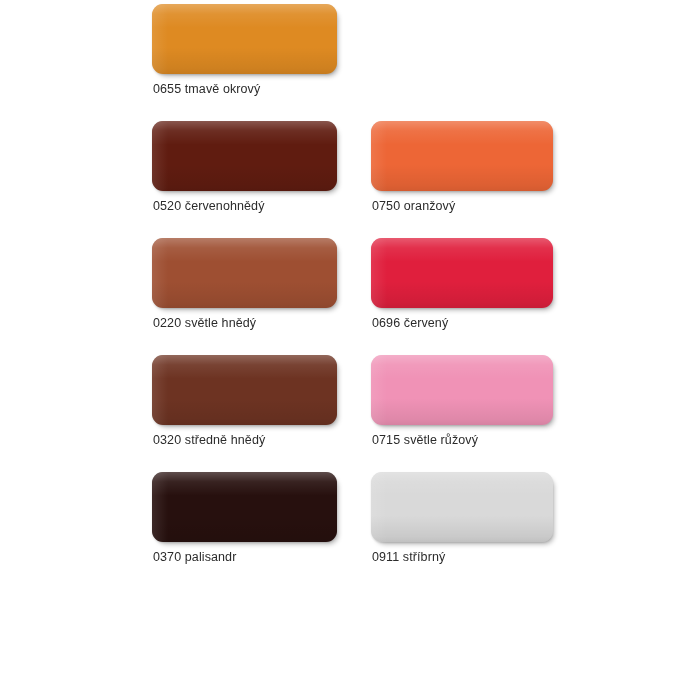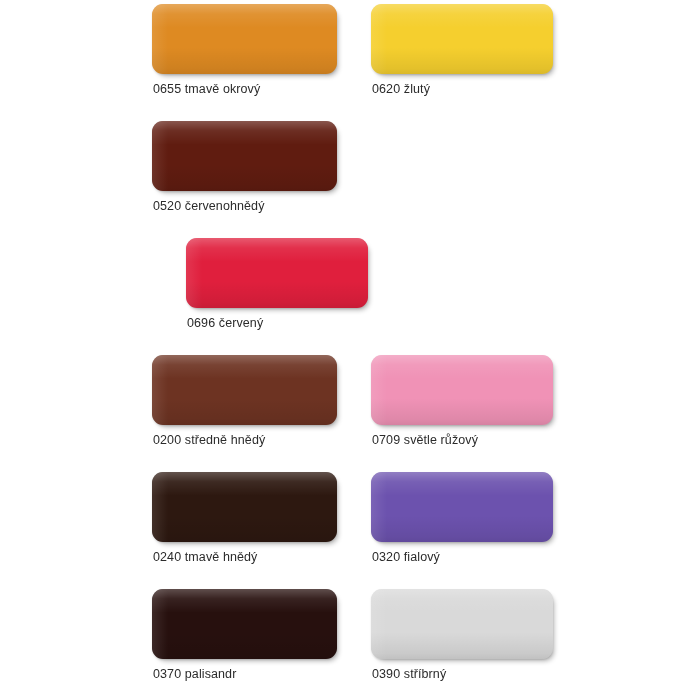--- a/index.html
+++ b/index.html
@@ -107,67 +107,61 @@
 <body style="background-color: rgb(255, 255, 255);">
 
 <div id="palette">
   <div class="swatch-grid">
 
     <div class="swatch-row">
       <div class="swatch-cell col-1">
         <div class="chip" style="background-color: rgb(222, 138, 34);"></div>
         <div class="chip-label">0655 tmavě okrový</div>
       </div>
-      <div class="swatch-cell col-2">
-        <div class="chip" style="background-color: rgb(245, 207, 46);"></div>
-        <div class="chip-label">0620 žlutý</div>
-      </div>
     </div>
 
     <div class="swatch-row">
       <div class="swatch-cell col-1">
         <div class="chip" style="background-color: rgb(96, 28, 16);"></div>
         <div class="chip-label">0520 červenohnědý</div>
       </div>
+      <div class="swatch-cell col-2">
+        <div class="chip" style="background-color: rgb(237, 102, 54);"></div>
+        <div class="chip-label">0750 oranžový</div>
+      </div>
     </div>
 
     <div class="swatch-row">
+      <div class="swatch-cell col-1">
+        <div class="chip" style="background-color: rgb(158, 79, 50);"></div>
+        <div class="chip-label">0220 světle hnědý</div>
+      </div>
       <div class="swatch-cell col-2">
         <div class="chip" style="background-color: rgb(224, 31, 61);"></div>
         <div class="chip-label">0696 červený</div>
       </div>
     </div>
 
     <div class="swatch-row">
       <div class="swatch-cell col-1">
         <div class="chip" style="background-color: rgb(109, 51, 34);"></div>
-        <div class="chip-label">0200 středně hnědý</div>
+        <div class="chip-label">0320 středně hnědý</div>
       </div>
       <div class="swatch-cell col-2">
         <div class="chip" style="background-color: rgb(240, 146, 182);"></div>
-        <div class="chip-label">0709 světle růžový</div>
+        <div class="chip-label">0715 světle růžový</div>
       </div>
     </div>
 
-    <div class="swatch-row">
-      <div class="swatch-cell col-1">
-        <div class="chip" style="background-color: rgb(45, 24, 16);"></div>
-        <div class="chip-label">0240 tmavě hnědý</div>
-      </div>
-      <div class="swatch-cell col-2">
-        <div class="chip" style="background-color: rgb(108, 82, 174);"></div>
-        <div class="chip-label">0320 fialový</div>
-      </div>
-    </div>
 
     <div class="swatch-row">
       <div class="swatch-cell col-1">
         <div class="chip" style="background-color: rgb(39, 16, 14);"></div>
         <div class="chip-label">0370 palisandr</div>
       </div>
       <div class="swatch-cell col-2">
         <div class="chip" style="background-color: rgb(217, 217, 217);"></div>
-        <div class="chip-label">0390 stříbrný</div>
+        <div class="chip-label">0911 stříbrný</div>
       </div>
     </div>
 
   </div>
 </div>
 
 </body></html>

